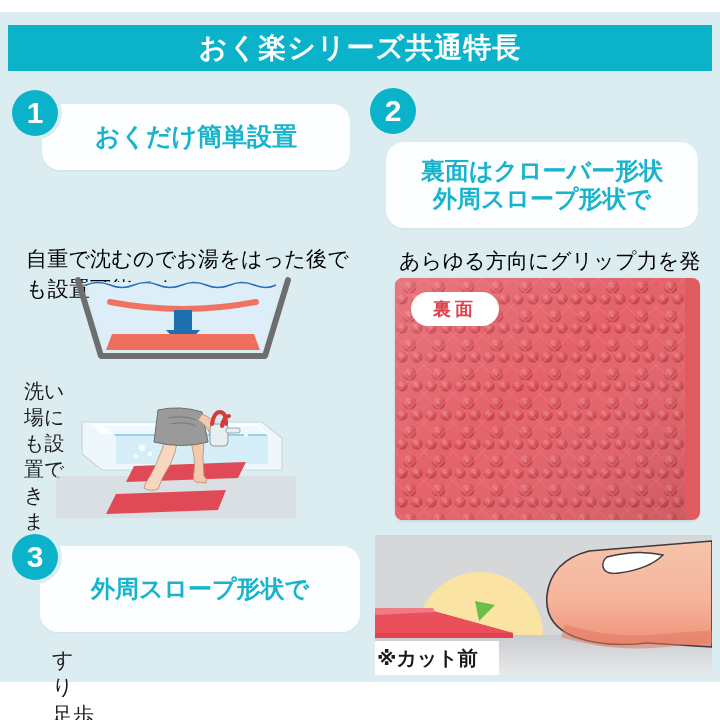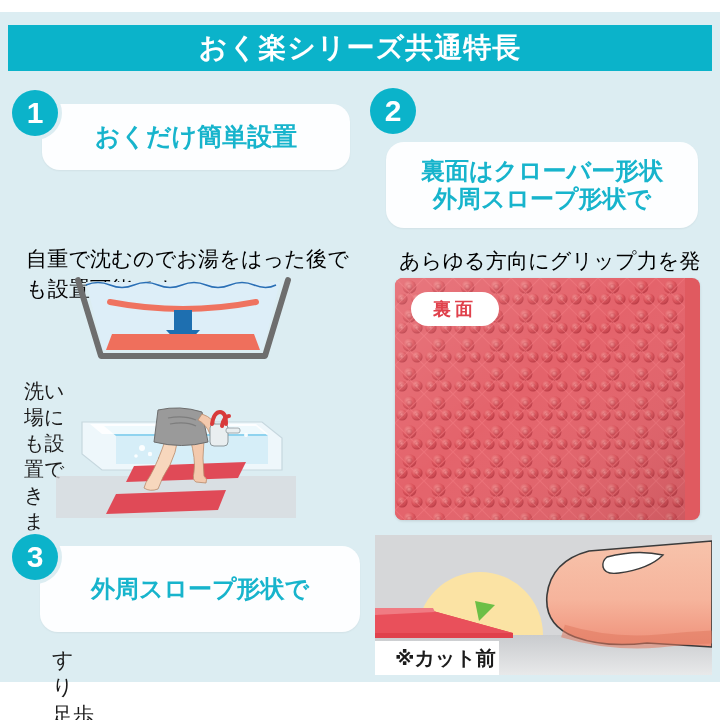--- a/index.html
+++ b/index.html
@@ -94,21 +94,21 @@
 
   .slope-photo{
     position:absolute;left:375px;top:535px;width:337px;height:140px;z-index:3;
     overflow:hidden;background:#d6d7d9;
   }
   .slope-label{
     position:absolute;left:0;bottom:0;width:124px;height:34px;
     background:#ffffff;display:flex;align-items:center;
     z-index:6;
   }
-  .slope-label span{color:#1b1b1b;font-size:20px;font-weight:bold;padding-left:20px;}
+  .slope-label span{color:#1b1b1b;font-size:20px;font-weight:bold;padding-left:2px;}
   svg{display:block;}
 </style>
 </head>
 <body>
 
 <div class="sheet">
 
   <div class="plate"></div>
 
   <div class="header-bar">

